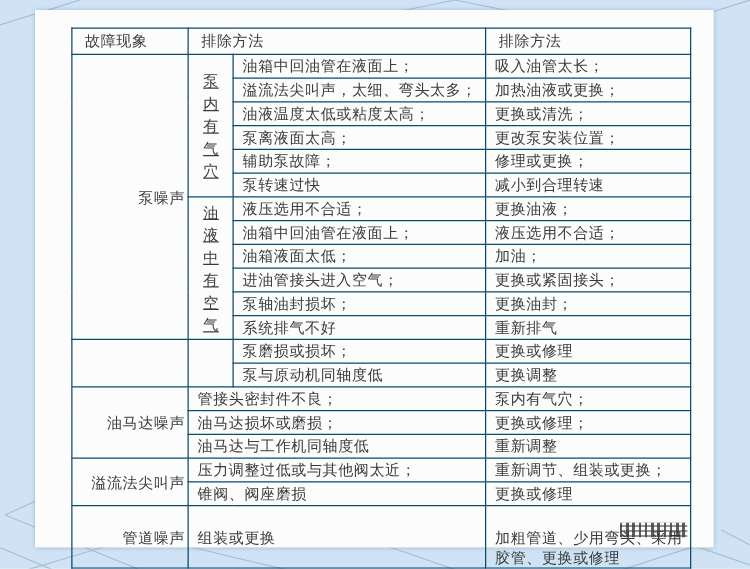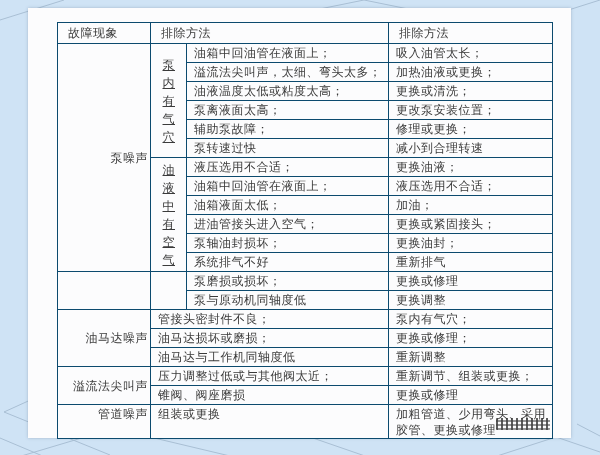--- a/index.html
+++ b/index.html
@@ -19,21 +19,21 @@
     border-collapse:collapse;table-layout:fixed;
     color:#3b3b3b;font-size:12px;letter-spacing:.5px;
   }
   th,td{border:1px solid #0c4a6e;padding:0;font-weight:normal;overflow:hidden;}
   th{height:20px;text-align:left;padding-left:10px;}
   td{height:18px;line-height:18px;}
   td.c-phen{text-align:right;padding:0 2px;}
   td.c-sub{text-align:left;vertical-align:middle;text-decoration:underline;}
   td.c-sub .vtext{width:1em;margin:0 auto;word-break:break-all;line-height:18px;}
   td.c-ana,td.c-rem{padding-left:7px;}
-  tr.tall td{height:32px;vertical-align:top;line-height:16px;padding-top:1px;}
+  tr.tall td{height:32px;vertical-align:top;line-height:16px;padding-top:17px;}
   .watermark-marks{
     position:absolute;left:468px;top:410px;width:54px;height:12px;
     background:
       repeating-linear-gradient(90deg, rgba(45,45,45,.85) 0 2px, transparent 2px 5px),
       repeating-linear-gradient(0deg, rgba(45,45,45,.55) 0 2px, transparent 2px 4px);
     border-radius:1px;opacity:.9;
   }
 </style>
 </head>
 <body>

